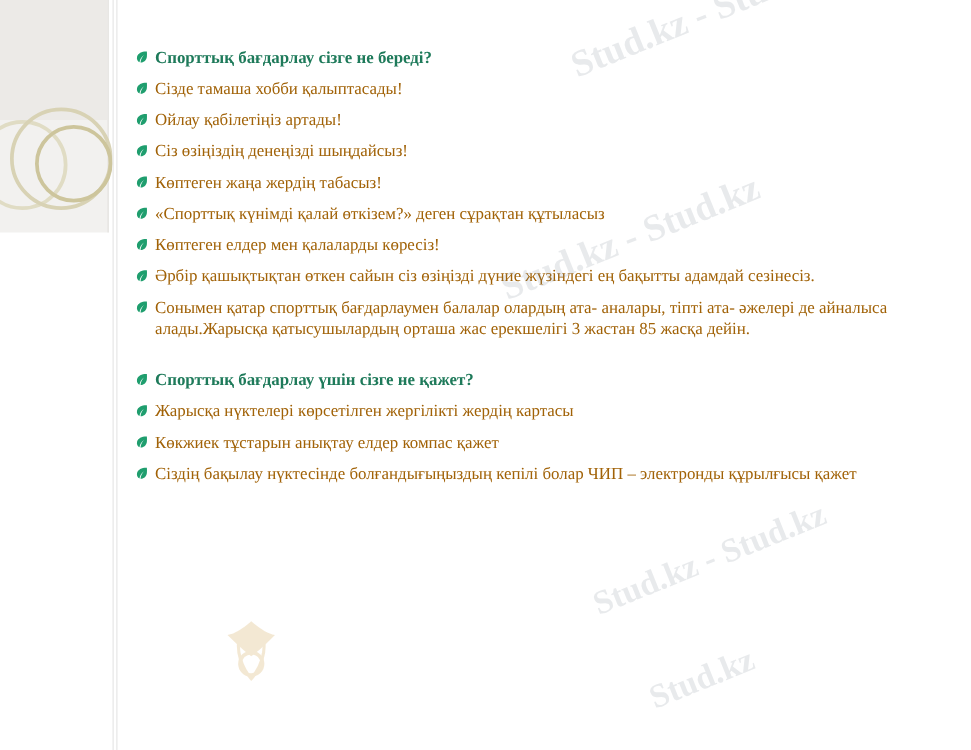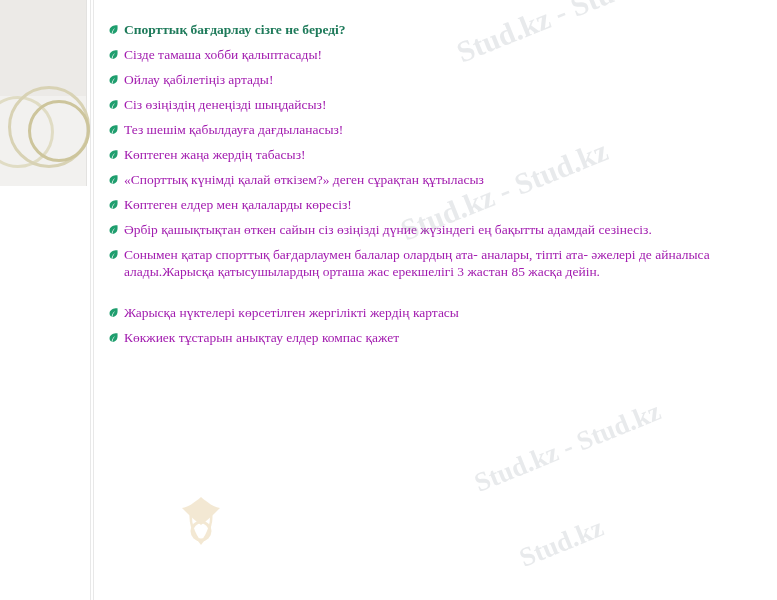--- a/index.html
+++ b/index.html
@@ -92,32 +92,32 @@
     font-size: 13px;
     line-height: 14px;
     text-align: left;
   }
   .marker svg { display: block; }
 
   .txt {
     flex: 1 1 auto;
     font-size: 13.5px;
     line-height: 17px;
-    color: #a21caf;
+    color: #a16207;
   }
   .heading .txt {
     color: #1e7a5a;
     font-weight: bold;
   }
   .spacer {
     height: 16px;
   }
 
   
-  .group-1 { padding-top: 21px; }
+  .group-1 { padding-top: 37px; }
 
   
   .wm {
     position: absolute;
     color: rgba(120,130,145,0.17);
     font-family: "Liberation Serif", serif;
     font-size: 30px;
     font-weight: bold;
     white-space: nowrap;
     transform: rotate(-22deg);
@@ -188,28 +188,20 @@
           </svg>
       </span>
       <span class="txt">Сіз өзіңіздің денеңізді шыңдайсыз!</span>
     </li>
     <li class="item">
       <span class="marker">
         <svg width="11" height="11" viewBox="0 0 11 11">
             <path d="M9.5 1.2C6 1 2.2 2.4 1.6 5.6c-.4 2 .6 3.6 2 4.2.2-2.2 1.6-4.6 3.6-5.8-1.4 1.4-2.6 3.6-2.8 5.9 2.6.2 4.8-1.7 5.1-4.6.15-1.5.1-2.8 0-4.1z" fill="#1f9e6e"></path>
           </svg>
       </span>
-      <span class="txt">Тез шешім қабылдауға дағдыланасыз!</span>
-    </li>
-    <li class="item">
-      <span class="marker">
-        <svg width="11" height="11" viewBox="0 0 11 11">
-            <path d="M9.5 1.2C6 1 2.2 2.4 1.6 5.6c-.4 2 .6 3.6 2 4.2.2-2.2 1.6-4.6 3.6-5.8-1.4 1.4-2.6 3.6-2.8 5.9 2.6.2 4.8-1.7 5.1-4.6.15-1.5.1-2.8 0-4.1z" fill="#1f9e6e"></path>
-          </svg>
-      </span>
       <span class="txt">Көптеген жаңа жердің табасыз!</span>
     </li>
     <li class="item">
       <span class="marker">
         <svg width="11" height="11" viewBox="0 0 11 11">
             <path d="M9.5 1.2C6 1 2.2 2.4 1.6 5.6c-.4 2 .6 3.6 2 4.2.2-2.2 1.6-4.6 3.6-5.8-1.4 1.4-2.6 3.6-2.8 5.9 2.6.2 4.8-1.7 5.1-4.6.15-1.5.1-2.8 0-4.1z" fill="#1f9e6e"></path>
           </svg>
       </span>
       <span class="txt">«Спорттық күнімді қалай өткізем?» деген сұрақтан құтыласыз</span>
     </li>
@@ -235,35 +227,51 @@
             <path d="M9.5 1.2C6 1 2.2 2.4 1.6 5.6c-.4 2 .6 3.6 2 4.2.2-2.2 1.6-4.6 3.6-5.8-1.4 1.4-2.6 3.6-2.8 5.9 2.6.2 4.8-1.7 5.1-4.6.15-1.5.1-2.8 0-4.1z" fill="#1f9e6e"></path>
           </svg>
       </span>
       <span class="txt">Сонымен қатар  спорттық бағдарлаумен балалар олардың  ата- аналары, тіпті ата- әжелері де айналыса алады.Жарысқа қатысушылардың орташа жас ерекшелігі 3 жастан 85 жасқа дейін.</span>
     </li>
   </ul>
 
   <div class="spacer"></div>
 
   <ul class="bullet-list">
+    <li class="item heading">
+      <span class="marker">
+        <svg width="11" height="11" viewBox="0 0 11 11">
+            <path d="M9.5 1.2C6 1 2.2 2.4 1.6 5.6c-.4 2 .6 3.6 2 4.2.2-2.2 1.6-4.6 3.6-5.8-1.4 1.4-2.6 3.6-2.8 5.9 2.6.2 4.8-1.7 5.1-4.6.15-1.5.1-2.8 0-4.1z" fill="#1f9e6e"></path>
+          </svg>
+      </span>
+      <span class="txt">Спорттық бағдарлау үшін сізге не қажет?</span>
+    </li>
     <li class="item">
       <span class="marker">
         <svg width="11" height="11" viewBox="0 0 11 11">
             <path d="M9.5 1.2C6 1 2.2 2.4 1.6 5.6c-.4 2 .6 3.6 2 4.2.2-2.2 1.6-4.6 3.6-5.8-1.4 1.4-2.6 3.6-2.8 5.9 2.6.2 4.8-1.7 5.1-4.6.15-1.5.1-2.8 0-4.1z" fill="#1f9e6e"></path>
           </svg>
       </span>
       <span class="txt">Жарысқа нүктелері көрсетілген жергілікті жердің картасы</span>
     </li>
     <li class="item">
       <span class="marker">
         <svg width="11" height="11" viewBox="0 0 11 11">
             <path d="M9.5 1.2C6 1 2.2 2.4 1.6 5.6c-.4 2 .6 3.6 2 4.2.2-2.2 1.6-4.6 3.6-5.8-1.4 1.4-2.6 3.6-2.8 5.9 2.6.2 4.8-1.7 5.1-4.6.15-1.5.1-2.8 0-4.1z" fill="#1f9e6e"></path>
           </svg>
       </span>
       <span class="txt">Көкжиек тұстарын анықтау елдер компас қажет</span>
+    </li>
+    <li class="item">
+      <span class="marker">
+        <svg width="11" height="11" viewBox="0 0 11 11">
+            <path d="M9.5 1.2C6 1 2.2 2.4 1.6 5.6c-.4 2 .6 3.6 2 4.2.2-2.2 1.6-4.6 3.6-5.8-1.4 1.4-2.6 3.6-2.8 5.9 2.6.2 4.8-1.7 5.1-4.6.15-1.5.1-2.8 0-4.1z" fill="#1f9e6e"></path>
+          </svg>
+      </span>
+      <span class="txt">Сіздің бақылау нүктесінде болғандығыңыздың кепілі болар ЧИП – электронды құрылғысы қажет</span>
     </li>
   </ul>
 
 </div>
 
 <div class="wm wm1">Stud.kz - Stud.kz</div>
 <div class="wm wm2">Stud.kz - Stud.kz</div>
 <div class="wm wm3">Stud.kz - Stud.kz</div>
 <div class="wm wm4">Stud.kz</div>
 

